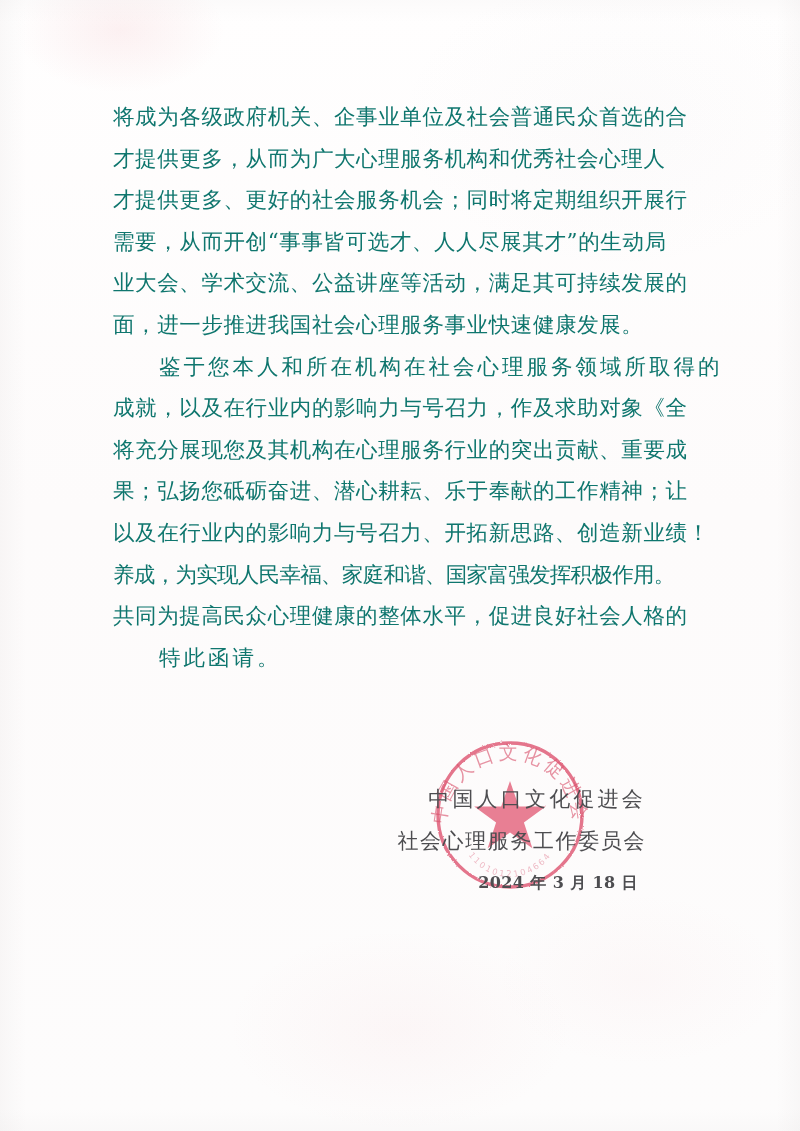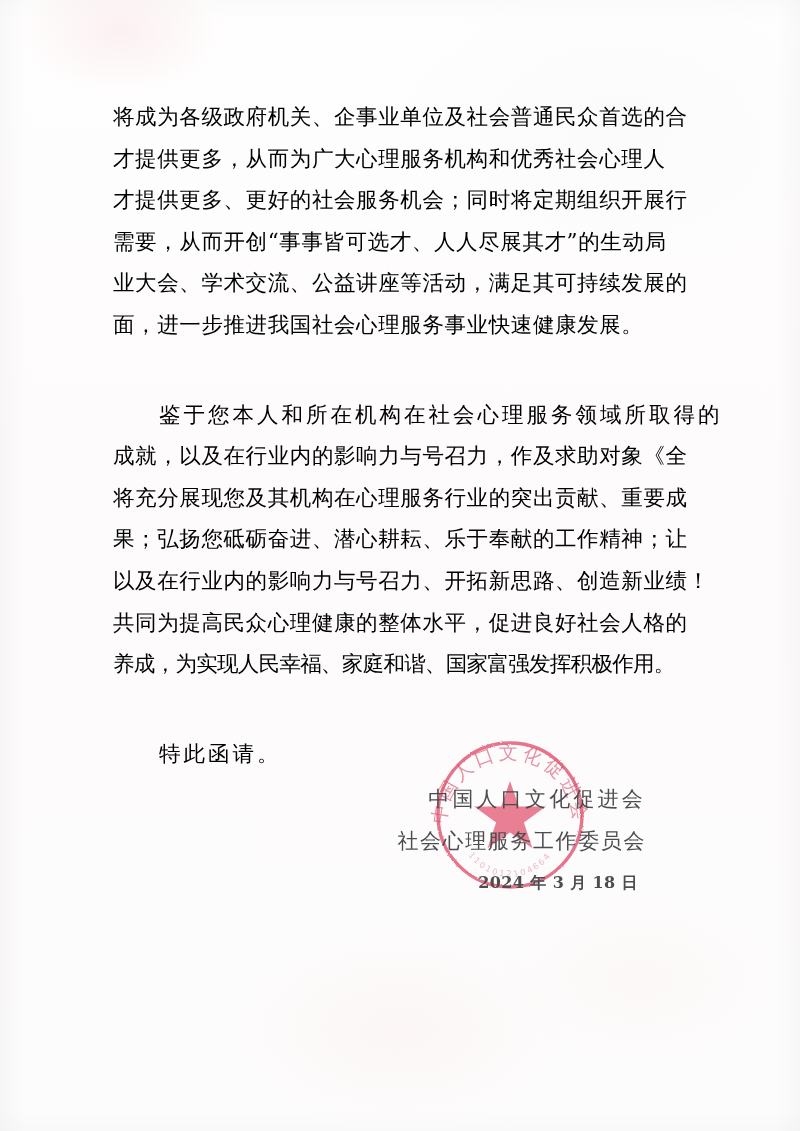--- a/index.html
+++ b/index.html
@@ -48,31 +48,30 @@
     width: 578px;
   }
   .para {
     margin: 0;
   }
   .line {
     display: block;
     height: 41.6px;
     line-height: 41.6px;
     font-size: 21.5px;
-    color: #000000;
+    color: #0f766e;
     letter-spacing: 0.6px;
     white-space: pre;
     font-family: "DejaVu Serif", "Liberation Serif", serif;
   }
   .line.justify {
     letter-spacing: 0.6px;
   }
   .line.indent {
     text-indent: 46px;
-    margin-top: 48px;
   }
   .line.loose {
     letter-spacing: 3.0px;
   }
   .line.vtight {
     letter-spacing: -0.7px;
   }
 
   
   .seal {
@@ -131,22 +130,22 @@
       <span class="line justify">业大会、学术交流、公益讲座等活动，满足其可持续发展的</span>
       <span class="line justify">面，进一步推进我国社会心理服务事业快速健康发展。</span>
     </p>
 
     <p class="para">
       <span class="line indent loose">鉴于您本人和所在机构在社会心理服务领域所取得的</span>
       <span class="line justify">成就，以及在行业内的影响力与号召力，作及求助对象《全</span>
       <span class="line justify">将充分展现您及其机构在心理服务行业的突出贡献、重要成</span>
       <span class="line justify">果；弘扬您砥砺奋进、潜心耕耘、乐于奉献的工作精神；让</span>
       <span class="line justify">以及在行业内的影响力与号召力、开拓新思路、创造新业绩！</span>
+      <span class="line vtight">养成，为实现人民幸福、家庭和谐、国家富强发挥积极作用。</span>
       <span class="line justify">共同为提高民众心理健康的整体水平，促进良好社会人格的</span>
-      <span class="line vtight">养成，为实现人民幸福、家庭和谐、国家富强发挥积极作用。</span>
     </p>
 
     <p class="para">
       <span class="line indent loose">特此函请。</span>
     </p>
 
   </div>
 
   <div class="seal">
     <svg viewBox="0 0 172 166" xmlns="http://www.w3.org/2000/svg">

